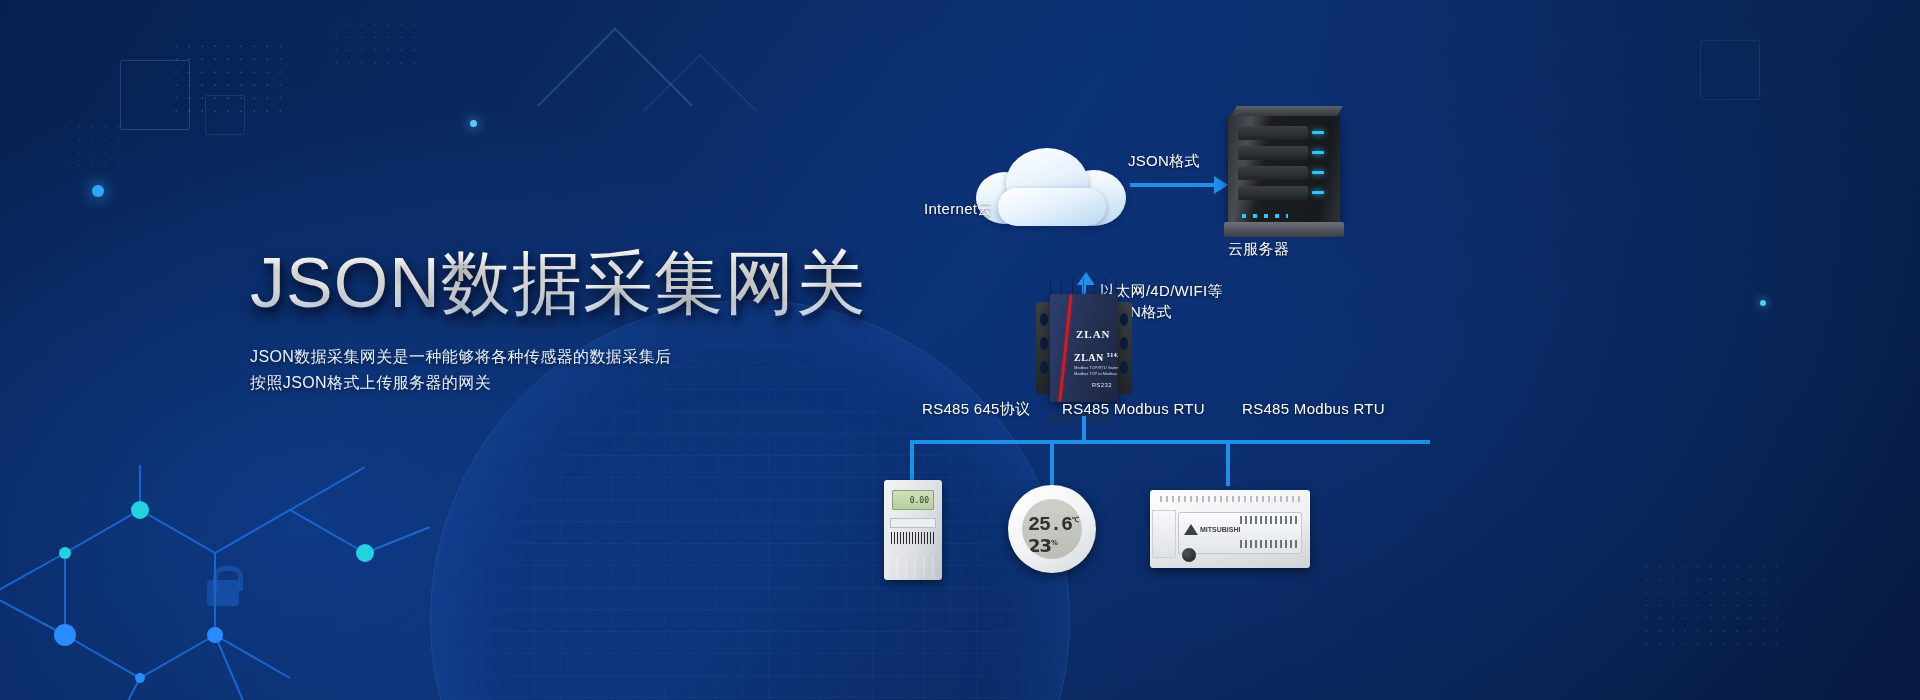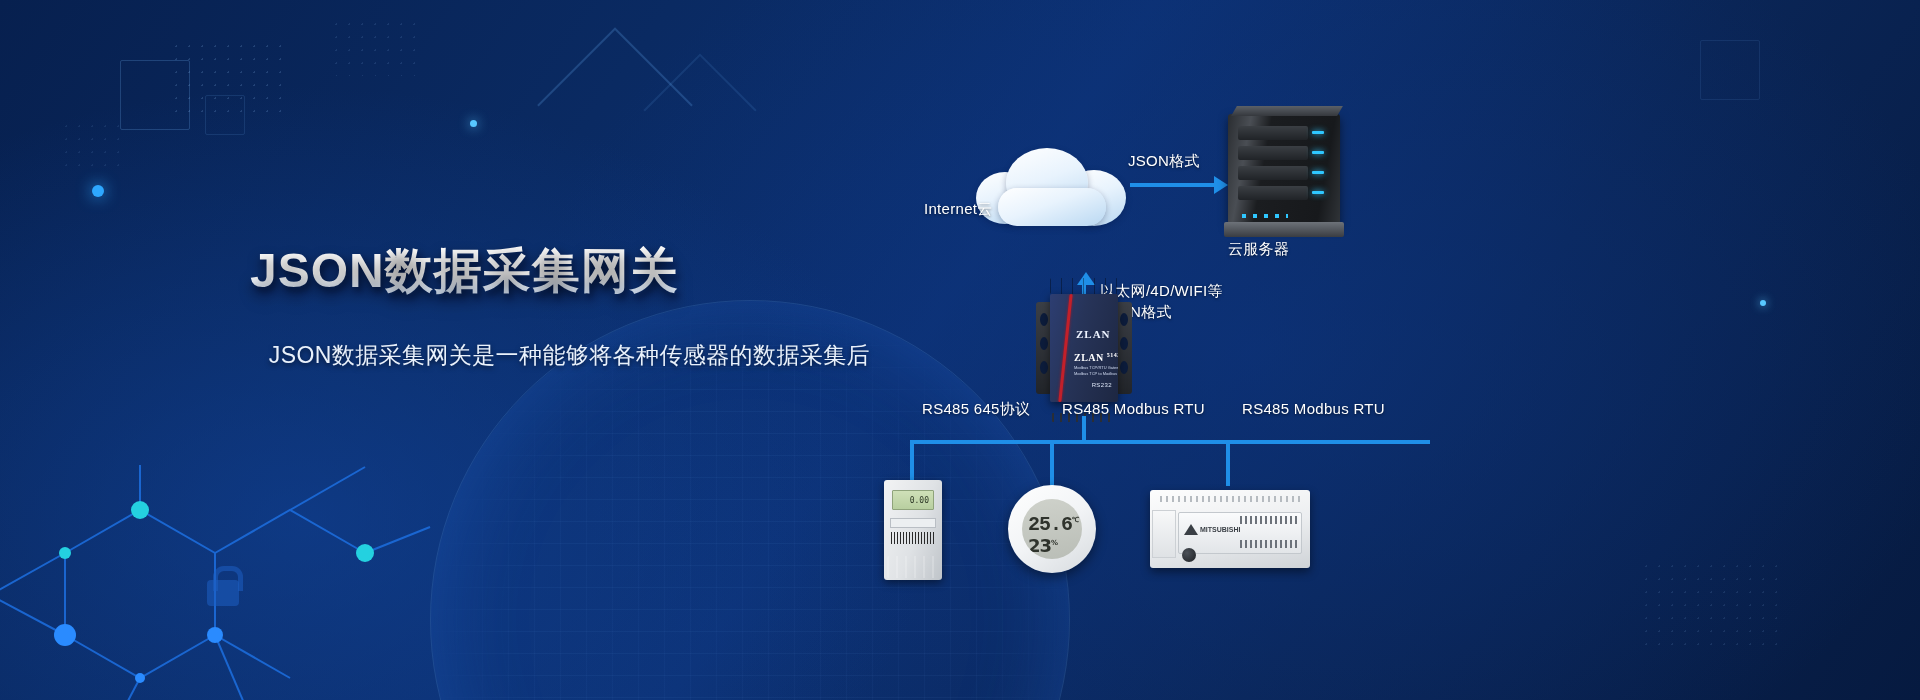--- a/index.html
+++ b/index.html
@@ -91,41 +91,40 @@
     width: 20px; height: 20px;
     border: 5px solid rgba(30,95,195,0.55);
     border-bottom: none;
     border-radius: 11px 11px 0 0;
   }
 
   
   .copy { position: absolute; left: 250px; top: 246px; width: 620px; }
 
   .headline {
-    font-size: 48px;
-    font-weight: 700;
+    font-size: 70px;
+    font-weight: 400;
     letter-spacing: 1px;
     line-height: 1.06;
     color: #ffffff;
     background: linear-gradient(180deg, #ffffff 0%, #ffffff 55%, #cfe0f6 100%);
     -webkit-background-clip: text;
     background-clip: text;
     -webkit-text-fill-color: transparent;
     text-shadow: 0 6px 14px rgba(0,0,0,0.45);
     filter: drop-shadow(3px 5px 3px rgba(0,10,40,0.55));
     white-space: nowrap;
   }
   .subcopy {
-    margin-top: 40px;
-    font-size: 23px;
+    margin-top: 24px;
+    font-size: 16px;
     line-height: 1.62;
     color: #e9f1fb;
     text-shadow: 0 2px 5px rgba(0,0,0,0.55);
     letter-spacing: .4px;
-    text-align: right;
   }
   .subcopy div { white-space: nowrap; }
 
   
   .diagram { position: absolute; left: 860px; top: 80px; width: 1060px; height: 560px; }
 
   .dlabel {
     position: absolute;
     color: #ffffff;
     font-size: 15px;
@@ -397,20 +396,21 @@
 
     <div class="glow-dot" style="left:92px;  top:185px; width:12px; height:12px; background:#2ea8ff; box-shadow:0 0 16px #2ea8ff;"></div>
     <div class="glow-dot" style="left:470px; top:120px; width:7px;  height:7px;  background:#58c8ff; box-shadow:0 0 12px #58c8ff;"></div>
     <div class="glow-dot" style="left:1760px;top:300px; width:6px;  height:6px;  background:#58c8ff; box-shadow:0 0 10px #58c8ff;"></div>
   </div>
 
   <div class="copy">
     <h1 class="headline">JSON数据采集网关</h1>
     <div class="subcopy">
       <div>JSON数据采集网关是一种能够将各种传感器的数据采集后</div>
+      <div>按照JSON格式上传服务器的网关</div>
     </div>
   </div>
 
   <div class="diagram">
 
     <div class="cloud">
       <div class="b b2"></div>
         <div class="b b3"></div>
         <div class="b b1"></div>
         <div class="b b4"></div>

